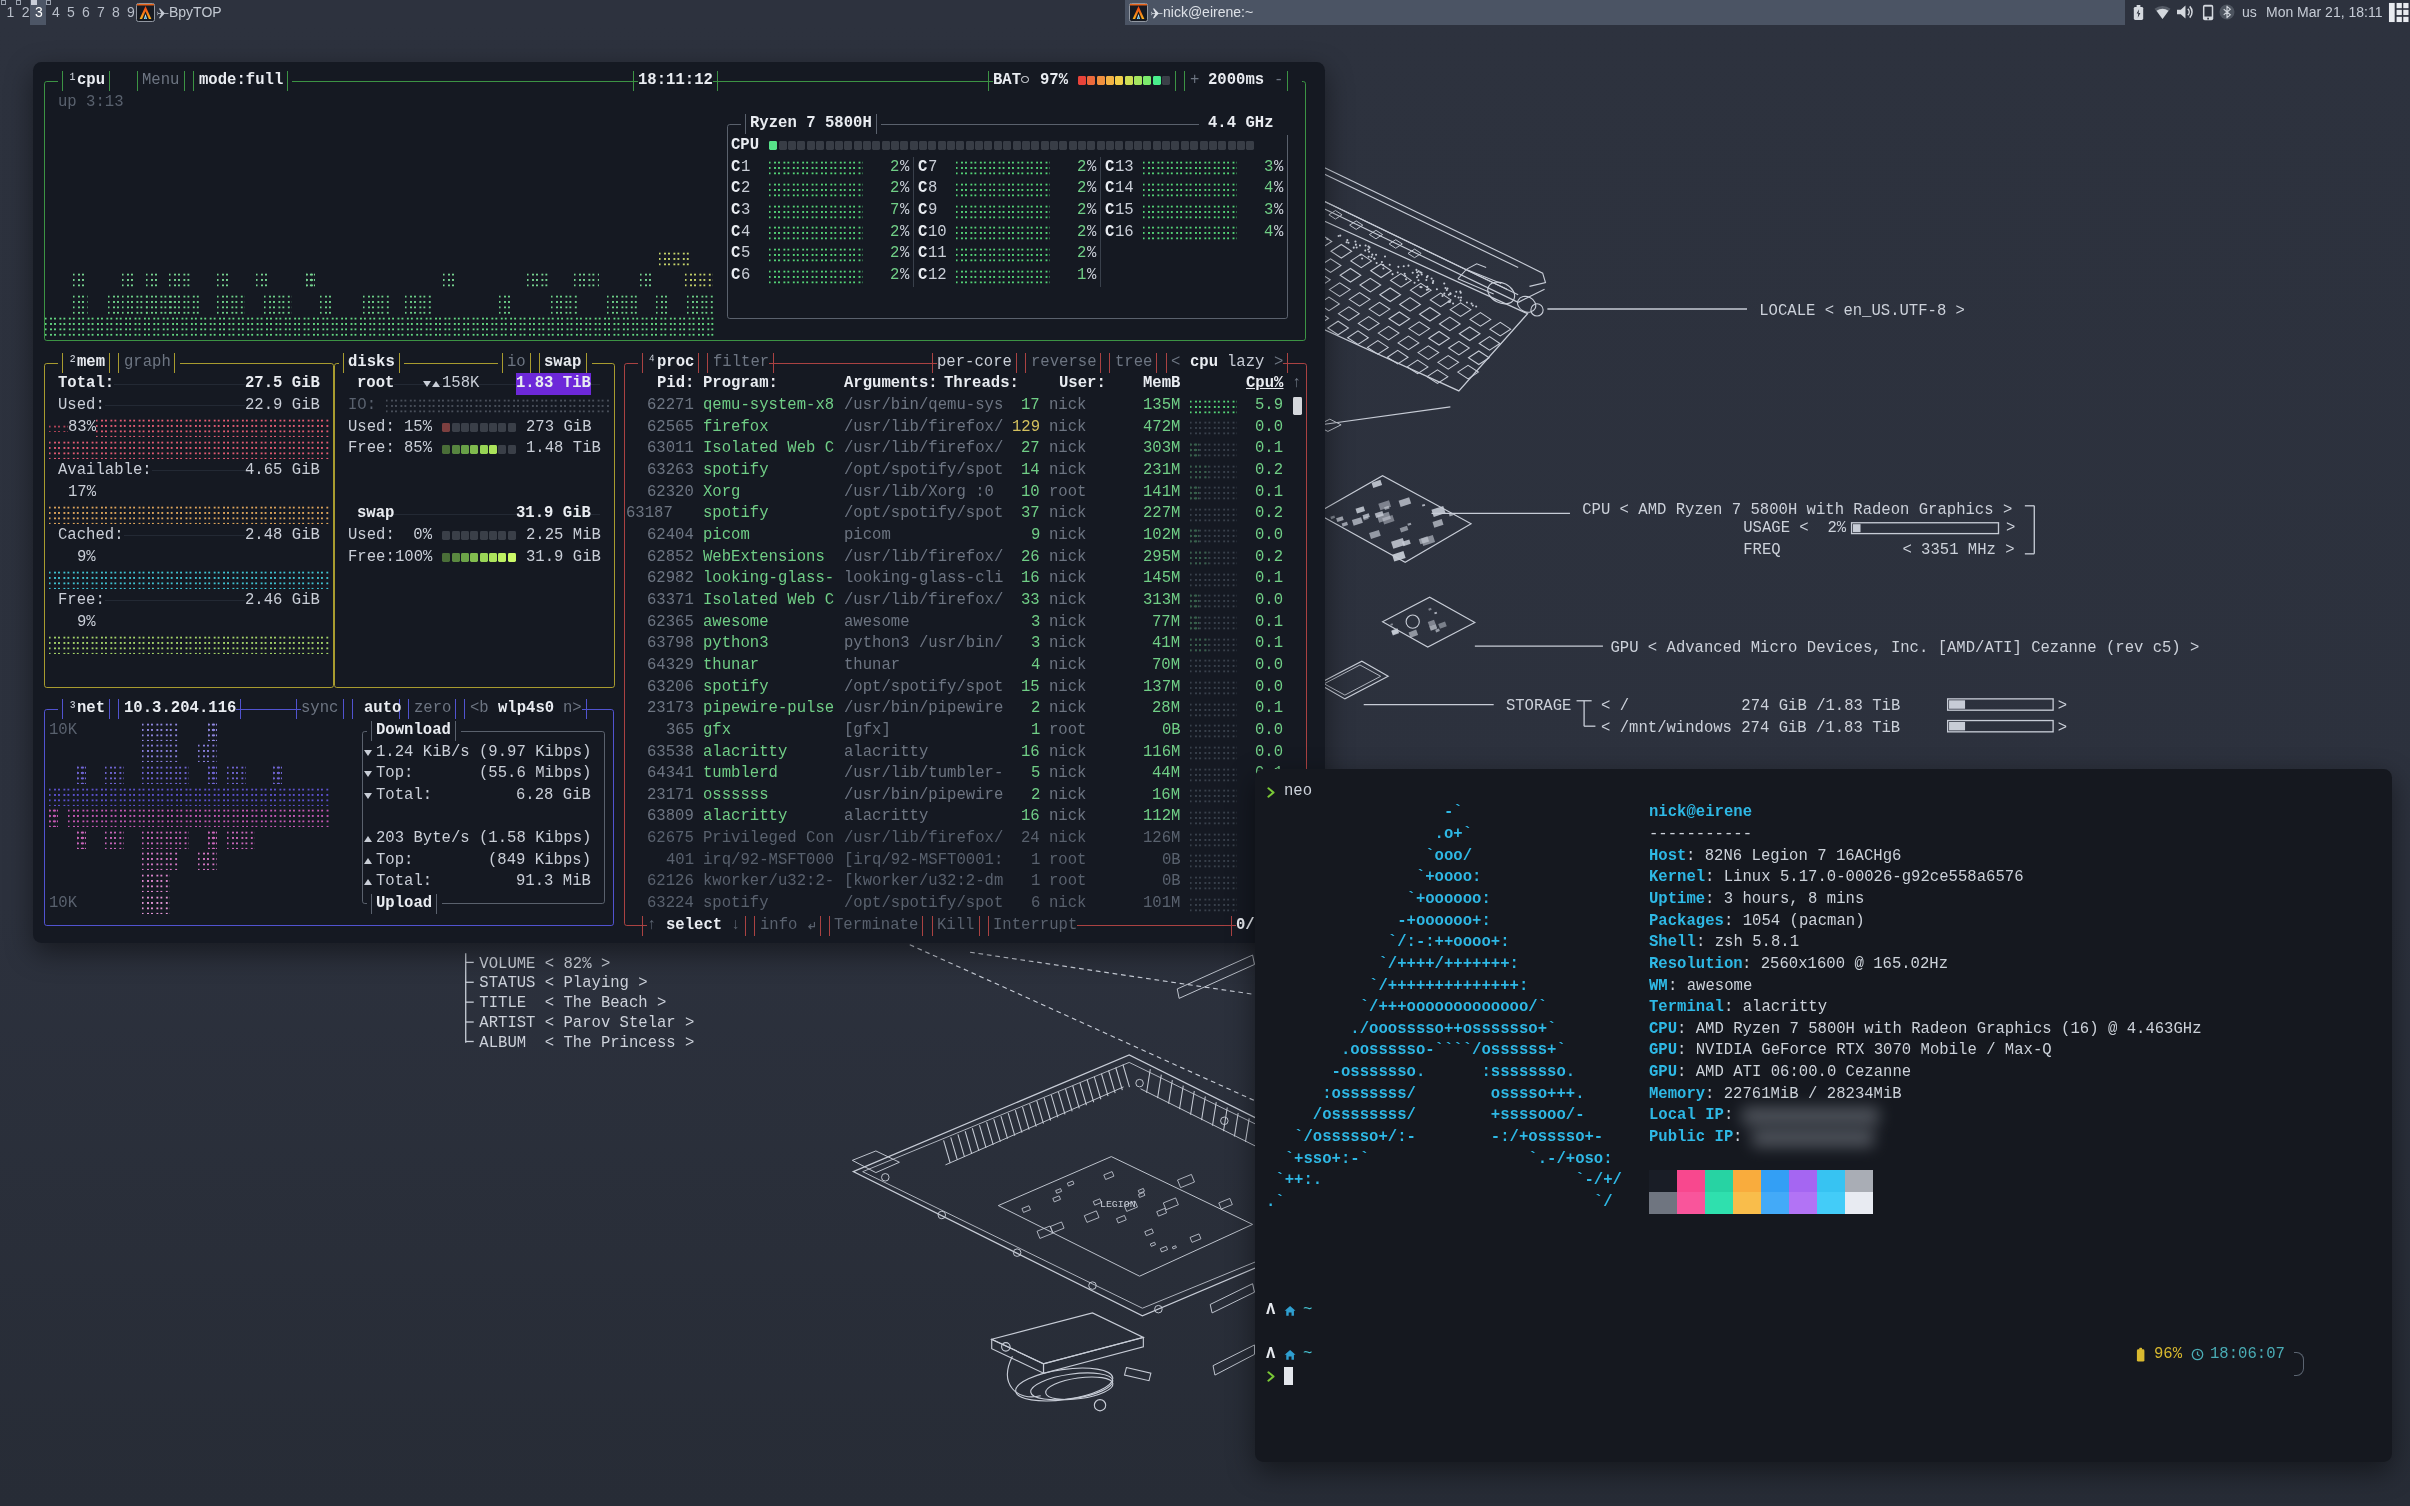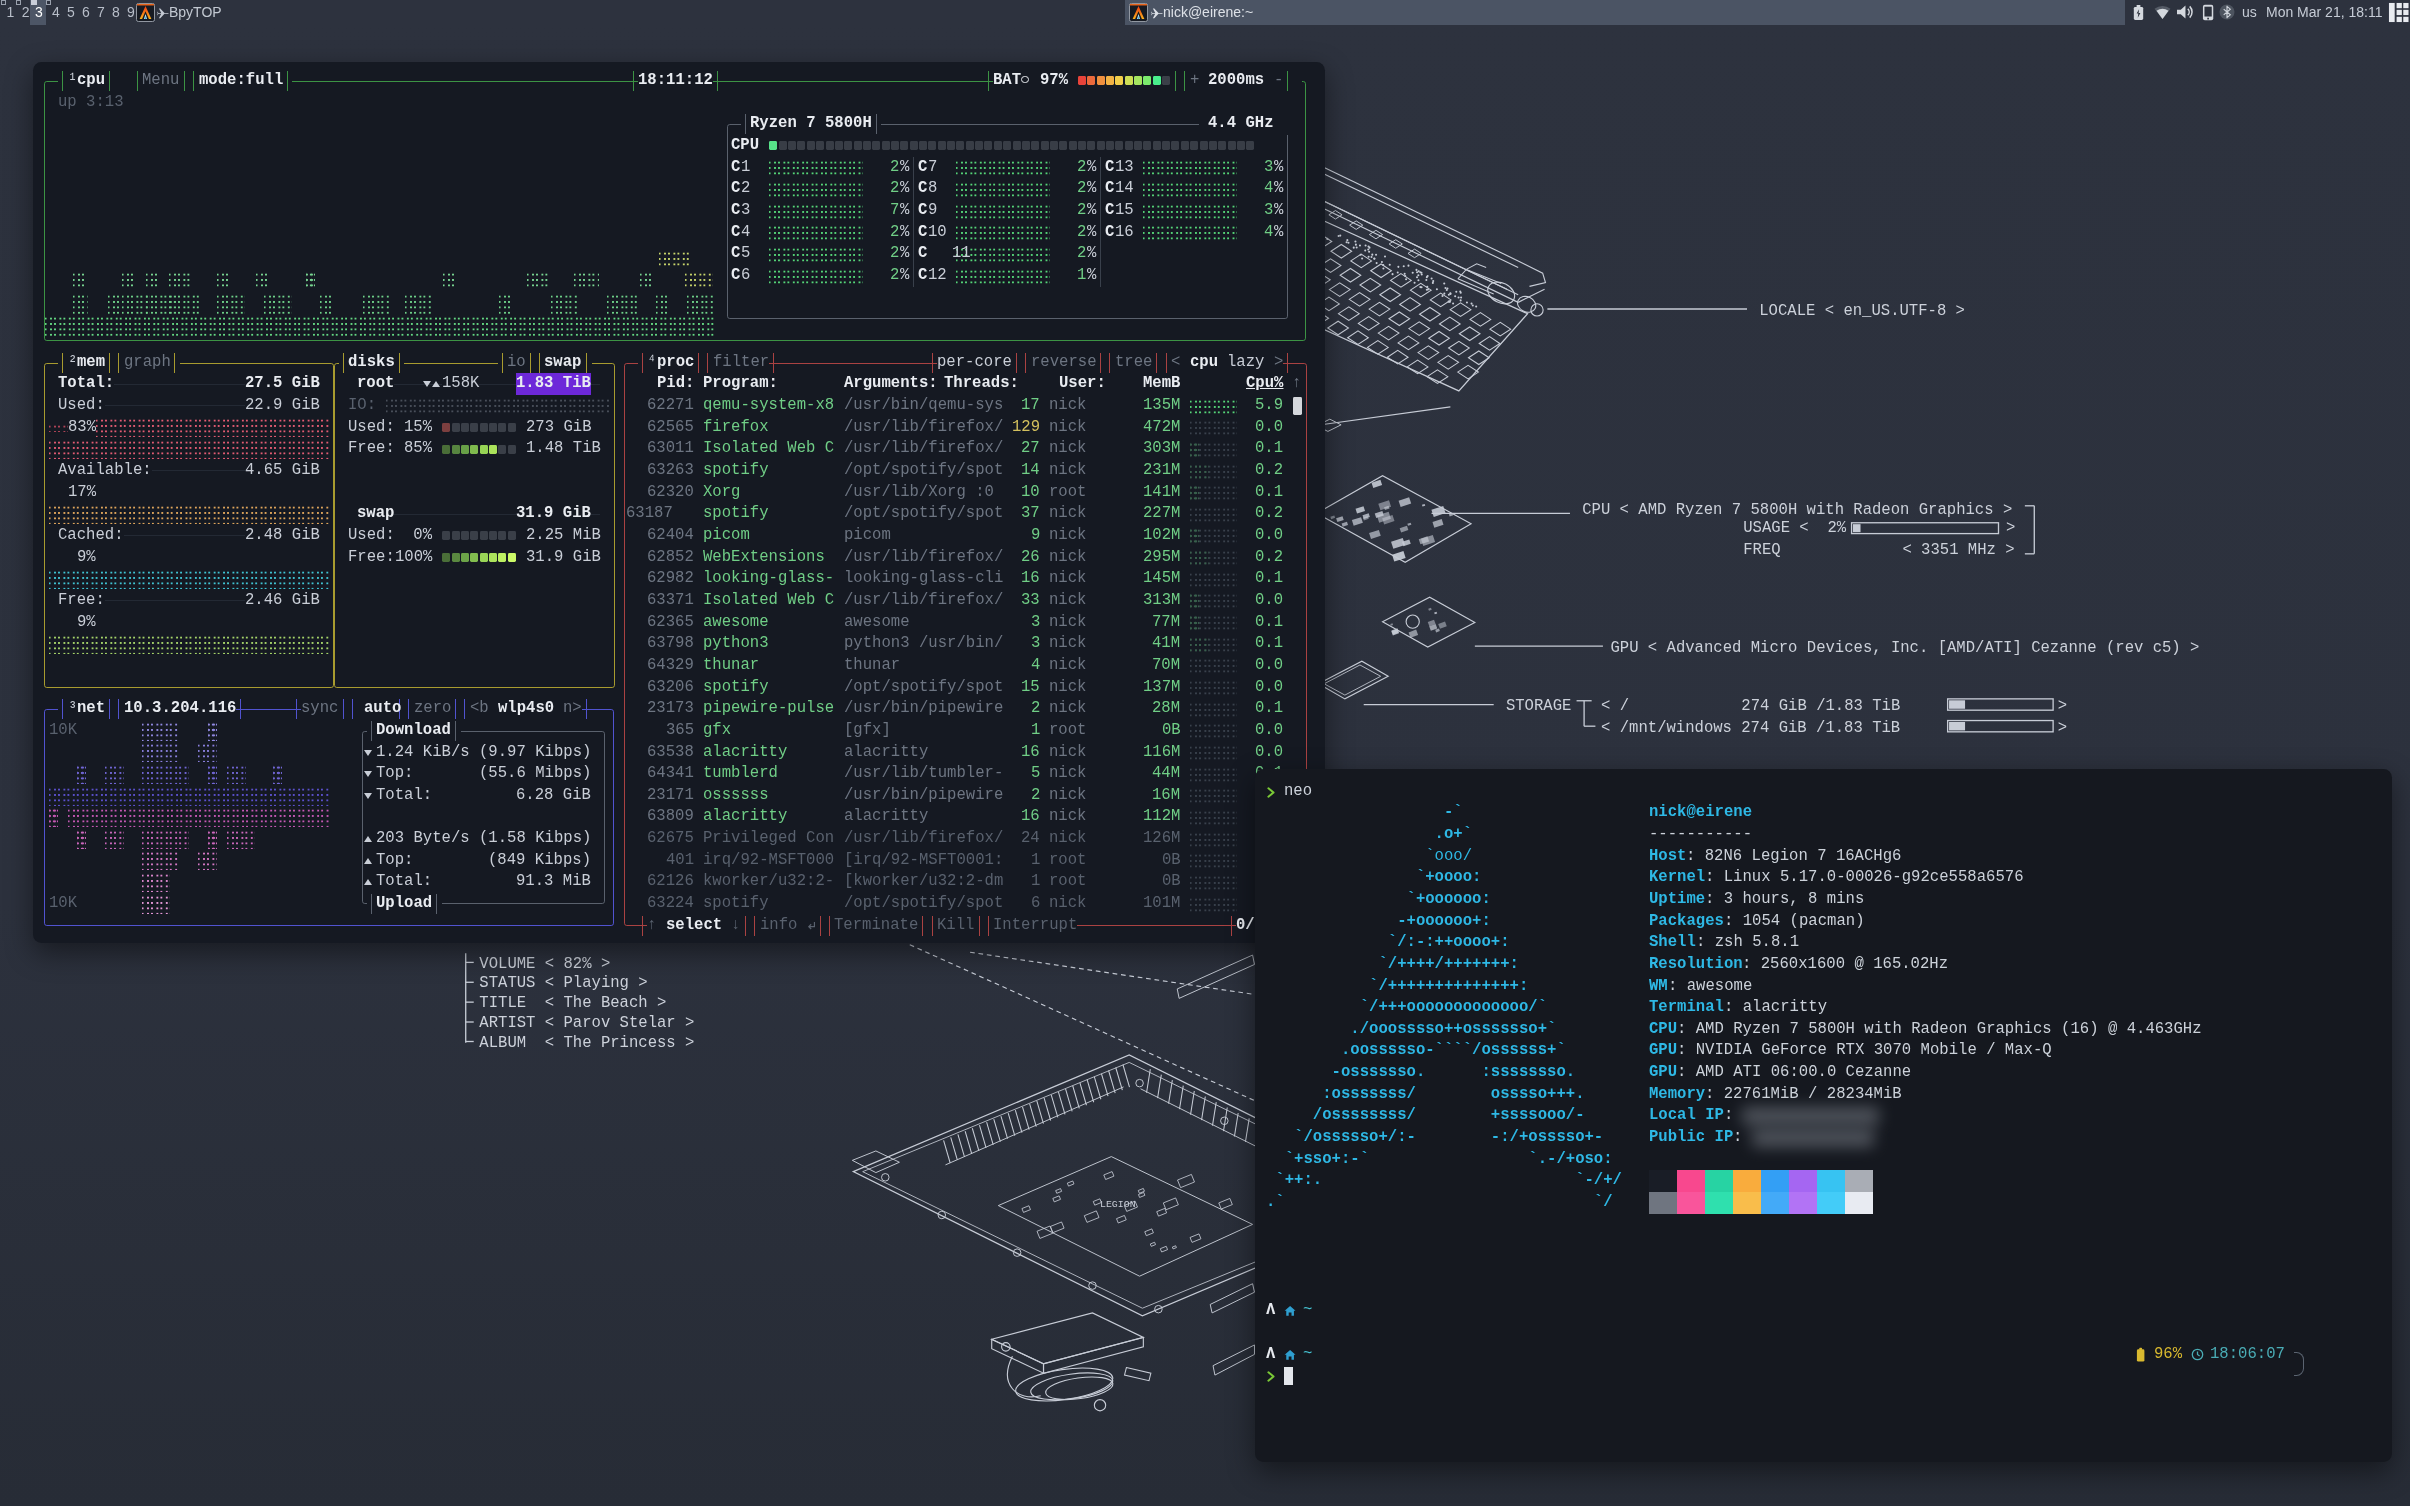--- a/index.html
+++ b/index.html
@@ -756,21 +756,21 @@
         <i class="fg" style="left:1115px;">16</i>
         <i class="mint" style="left:1264px;">4</i>
         <i class="fg" style="left:1274px;">%</i>
       </div>
       <div class="r" style="top:243px">
         <i class="wb" style="left:731px;">C</i>
         <i class="fg" style="left:741px;">5</i>
         <i class="mint" style="left:890px;">2</i>
         <i class="fg" style="left:900px;">%</i>
         <i class="wb" style="left:918px;">C</i>
-        <i class="fg" style="left:928px;margin-left:24px;">11</i>
+        <i class="fg" style="left:928px;">11</i>
         <i class="mint" style="left:1077px;">2</i>
         <i class="fg" style="left:1087px;">%</i>
       </div>
       <div class="r" style="top:265px">
         <i class="wb" style="left:731px;">C</i>
         <i class="fg" style="left:741px;">6</i>
         <i class="mint" style="left:890px;">2</i>
         <i class="fg" style="left:900px;">%</i>
         <i class="wb" style="left:918px;">C</i>
         <i class="fg" style="left:928px;">12</i>
@@ -1130,21 +1130,21 @@
       </div>
       <div class="r" style="top:802px">
         <i style="left:1266px;color:#2eb8e5;font-weight:bold;">                   -`</i>
         <i style="left:1649px;color:#2eb8e5;font-weight:bold;">nick@eirene</i>
       </div>
       <div class="r" style="top:824px">
         <i style="left:1266px;color:#2eb8e5;font-weight:bold;">                  .o+`</i>
         <i style="left:1649px;color:#ccd2da;">-----------</i>
       </div>
       <div class="r" style="top:846px">
-        <i style="left:1266px;color:#2eb8e5;font-weight:normal;">                 `ooo/</i>
+        <i style="left:1266px;color:#2eb8e5;font-weight:bold;">                 `ooo/</i>
         <i style="left:1649px;color:#2eb8e5;font-weight:bold;">Host</i>
         <i style="left:1686px;color:#ccd2da;">: 82N6 Legion 7 16ACHg6</i>
       </div>
       <div class="r" style="top:867px">
         <i style="left:1266px;color:#2eb8e5;font-weight:bold;">                `+oooo:</i>
         <i style="left:1649px;color:#2eb8e5;font-weight:bold;">Kernel</i>
         <i style="left:1705px;color:#ccd2da;">: Linux 5.17.0-00026-g92ce558a6576</i>
       </div>
       <div class="r" style="top:889px">
         <i style="left:1266px;color:#2eb8e5;font-weight:bold;">               `+oooooo:</i>

